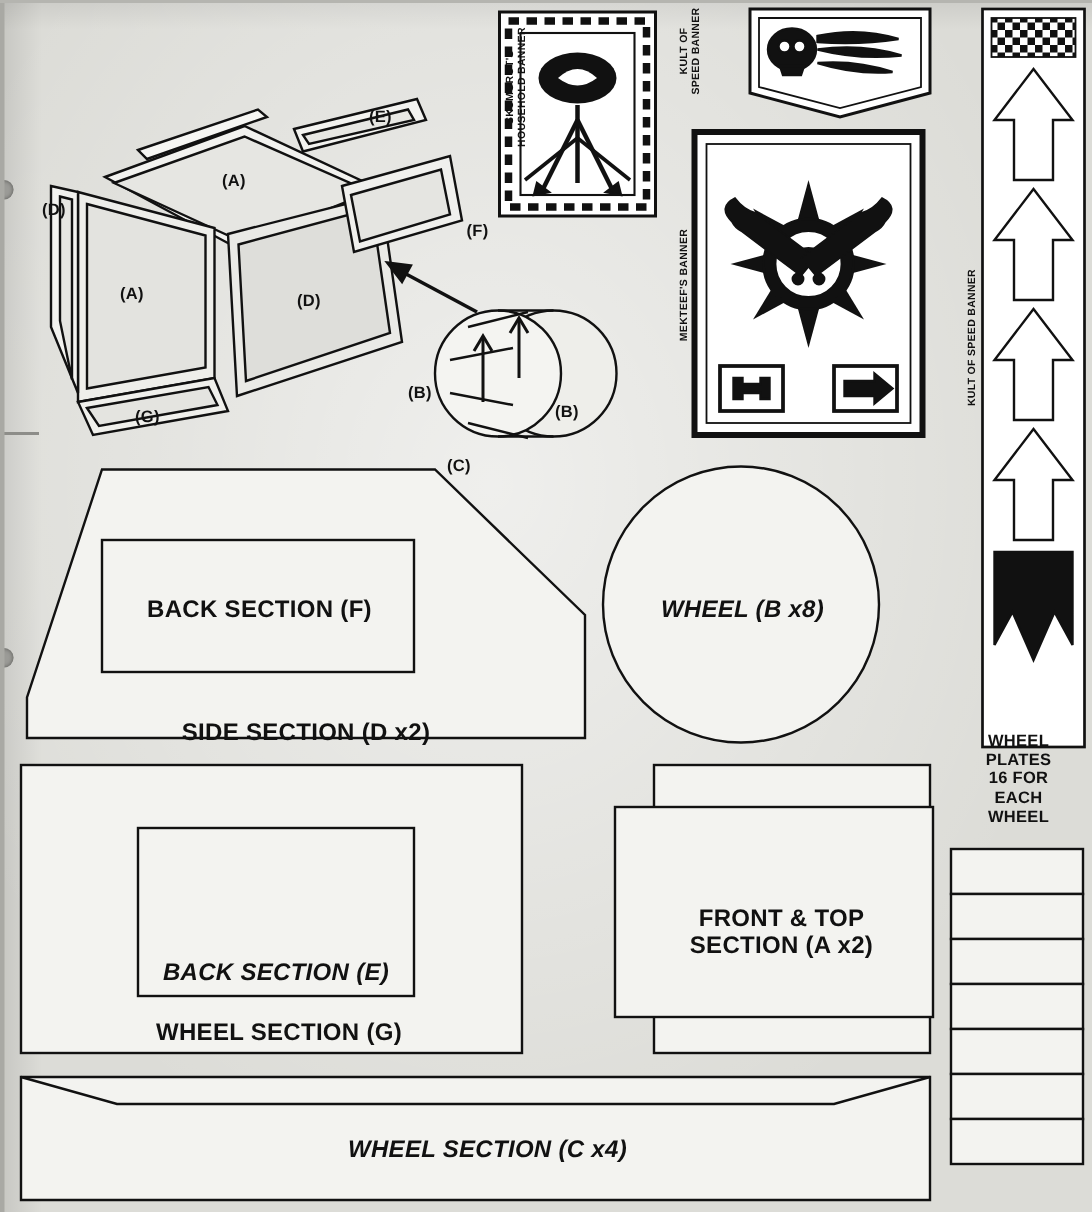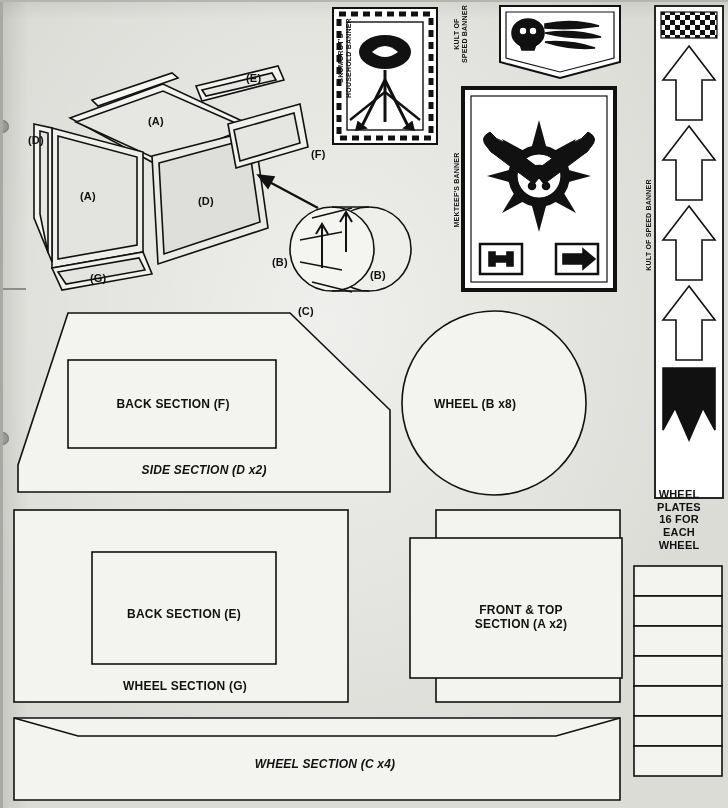--- a/index.html
+++ b/index.html
@@ -54,21 +54,21 @@
     letter-spacing: 0.2px;
     white-space: pre;
     line-height: 1.15;
   }
   .lbl.c { text-align: center; }
   .vert {
     transform-origin: 50% 50%;
   }
   .tiny { font-size: 7px; }
   .md { font-size: 11px; }
-  .lg { font-size: 12px; }
+  .lg { font-size: 16px; }
 </style>
 </head>
 <body>
 
 <div id="page">
   <div id="paper"></div>
 
   <div class="punch" style="left:-4px; top:120px;"></div>
   <div class="punch" style="left:-4px; top:432px;"></div>
   <div class="edge-line" style="left:0; top:288px; width:26px; height:2px;"></div>
@@ -232,23 +232,23 @@
   <div class="lbl md" style="left:298px; top:305px;">(C)</div>
 
   <div class="lbl tiny c vert" style="left:300px; top:50px; width:90px; transform: rotate(-90deg);">SKUMGROT'S
 HOUSEHOLD BANNER</div>
   <div class="lbl tiny c vert" style="left:422px; top:26px; width:78px; transform: rotate(-90deg);">KULT OF
 SPEED BANNER</div>
   <div class="lbl tiny c vert" style="left:407px; top:186px; width:100px; transform: rotate(-90deg);">MEKTEEF'S BANNER</div>
   <div class="lbl tiny c vert" style="left:589px; top:221px; width:120px; transform: rotate(-90deg);">KULT OF SPEED BANNER</div>
 
   <div class="lbl lg c" style="left:96px; top:398px; width:154px;">BACK SECTION (F)</div>
-  <div class="lbl lg c" style="left:118px; top:464px; width:172px;font-style:italic;">SIDE SECTION (D x2)</div>
-  <div class="lbl lg c" style="left:408px; top:398px; width:134px;">WHEEL (B x8)</div>
-  <div class="lbl lg c" style="left:106px; top:608px; width:156px;">BACK SECTION (E)</div>
+  <div class="lbl lg c" style="left:118px; top:480px; width:172px;">SIDE SECTION (D x2)</div>
+  <div class="lbl lg c" style="left:428px; top:398px; width:134px;font-style:italic;">WHEEL (B x8)</div>
+  <div class="lbl lg c" style="left:106px; top:640px; width:156px;font-style:italic;">BACK SECTION (E)</div>
   <div class="lbl lg c" style="left:104px; top:680px; width:162px;">WHEEL SECTION (G)</div>
   <div class="lbl lg c" style="left:442px; top:604px; width:158px;">FRONT &amp; TOP
 SECTION (A x2)</div>
   <div class="lbl lg c" style="left:228px; top:758px; width:194px;font-style:italic;">WHEEL SECTION (C x4)</div>
   <div class="lbl md c" style="left:648px; top:488px; width:62px;">WHEEL
 PLATES
 16 FOR
 EACH
 WHEEL</div>
 

